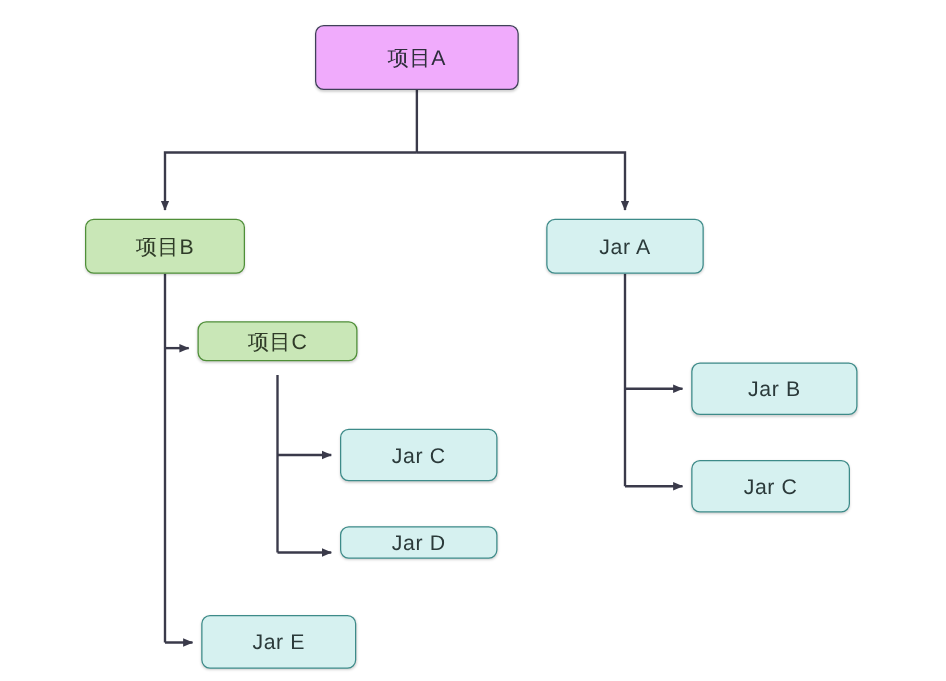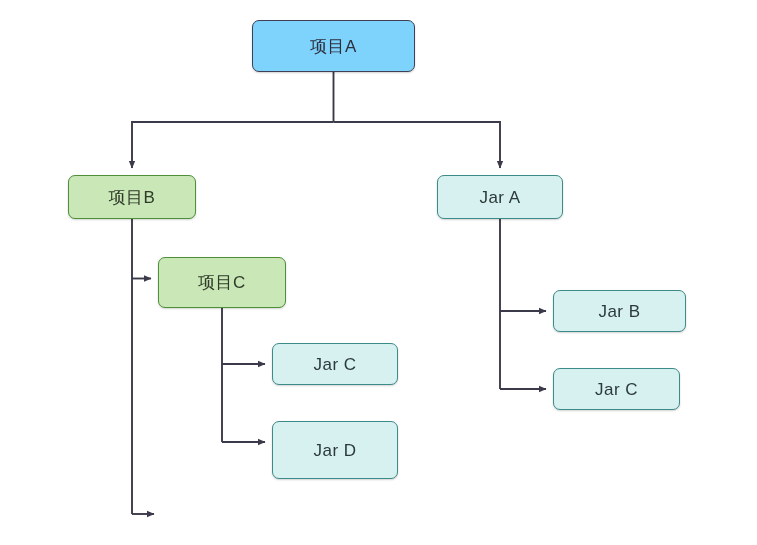--- a/index.html
+++ b/index.html
@@ -39,21 +39,21 @@
     letter-spacing: 0.5px;
     color: #33333d;
     white-space: nowrap;
     box-shadow: 0 1px 2px rgba(0,0,0,0.18);
   }
   .node-label {
     line-height: 1;
     display: block;
   }
   .type-project-root {
-    background: #7dd3fc;
+    background: #f0abfc;
     border-color: #3f4058;
     color: #2e2e3c;
   }
   .type-project {
     background: #c9e7b7;
     border-color: #4f8f38;
     color: #2f3b28;
   }
   .type-jar {
     background: #d6f1f0;
@@ -116,35 +116,38 @@
   </div>
 
   <div class="node type-project" style="left:68px; top:175px; width:128px; height:44px;">
     <span class="node-label">项目B</span>
   </div>
 
   <div class="node type-jar" style="left:437px; top:175px; width:126px; height:44px;">
     <span class="node-label">Jar A</span>
   </div>
 
-  <div class="node type-project" style="left:158px; top:257px; width:128px; height:51px;">
+  <div class="node type-project" style="left:158px; top:257px; width:128px; height:32px;">
     <span class="node-label">项目C</span>
   </div>
 
   <div class="node type-jar" style="left:553px; top:290px; width:133px; height:42px;">
     <span class="node-label">Jar B</span>
   </div>
 
   <div class="node type-jar" style="left:272px; top:343px; width:126px; height:42px;">
     <span class="node-label">Jar C</span>
   </div>
 
   <div class="node type-jar" style="left:553px; top:368px; width:127px; height:42px;">
     <span class="node-label">Jar C</span>
   </div>
 
-  <div class="node type-jar" style="left:272px; top:421px; width:126px; height:58px;">
+  <div class="node type-jar" style="left:272px; top:421px; width:126px; height:26px;">
     <span class="node-label">Jar D</span>
   </div>
 
+  <div class="node type-jar" style="left:161px; top:492px; width:124px; height:43px;">
+    <span class="node-label">Jar E</span>
+  </div>
 
 
 </div>
 
 </body></html>

